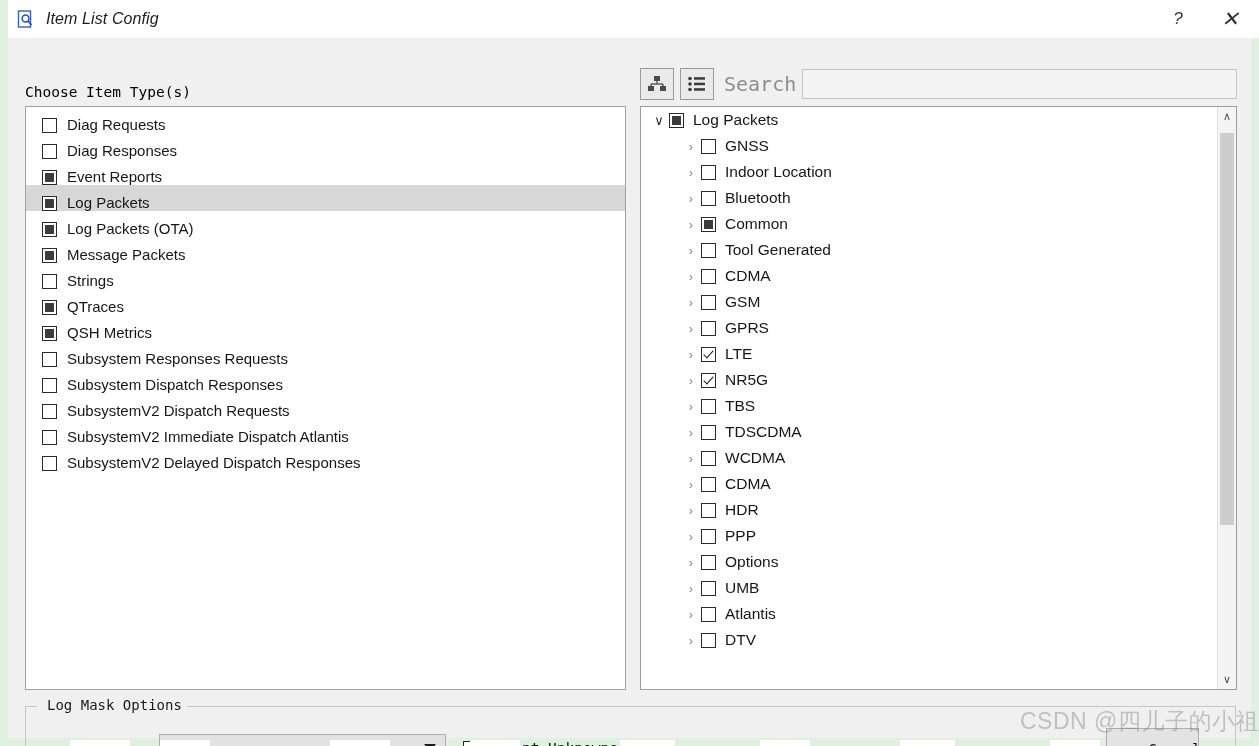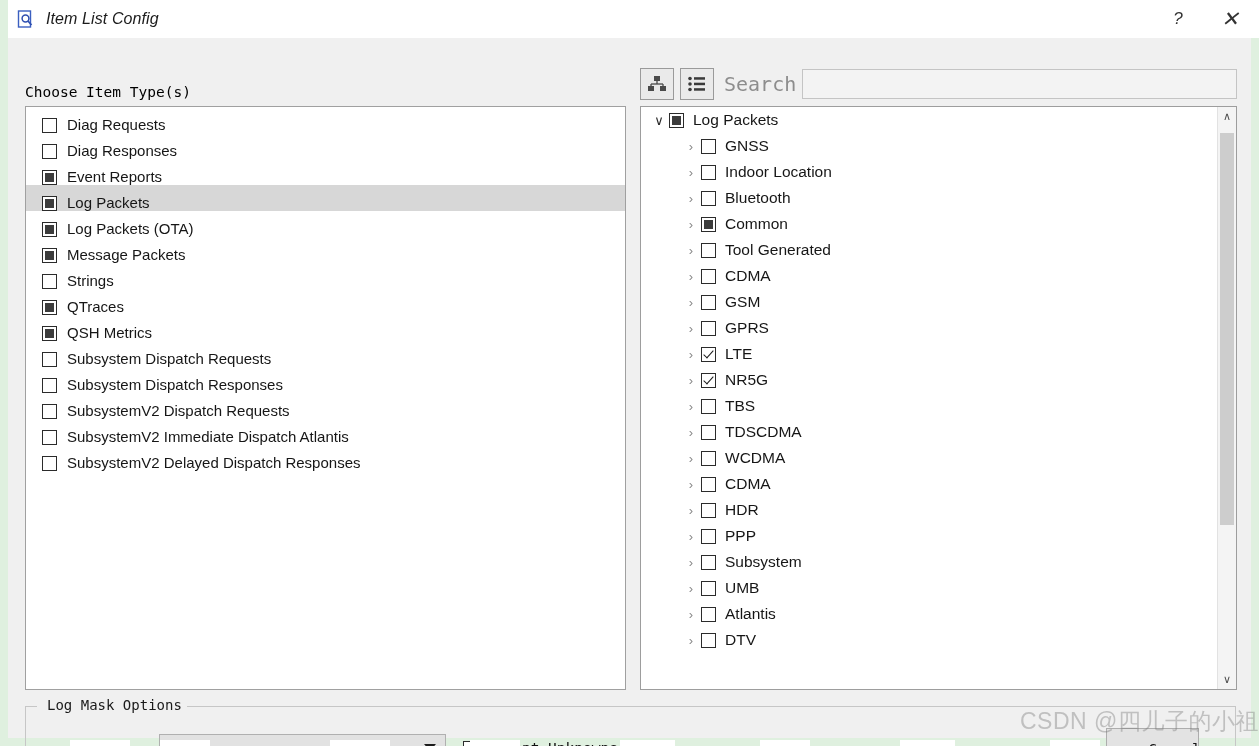--- a/index.html
+++ b/index.html
@@ -378,21 +378,21 @@
         <div class="lrow">
           <span class="cb partial"></span>
           <span class="lbl">QTraces</span>
         </div>
         <div class="lrow">
           <span class="cb partial"></span>
           <span class="lbl">QSH Metrics</span>
         </div>
         <div class="lrow">
           <span class="cb"></span>
-          <span class="lbl">Subsystem Dispatch Requests</span>
+          <span class="lbl">Subsystem Responses Requests</span>
         </div>
         <div class="lrow">
           <span class="cb"></span>
           <span class="lbl">Subsystem Dispatch Responses</span>
         </div>
         <div class="lrow">
           <span class="cb"></span>
           <span class="lbl">SubsystemV2 Dispatch Requests</span>
         </div>
         <div class="lrow">
@@ -514,21 +514,21 @@
             <span class="tlbl">HDR</span>
           </div>
           <div class="trow indent1">
             <span class="arrow">›</span>
             <span class="cb"></span>
             <span class="tlbl">PPP</span>
           </div>
           <div class="trow indent1">
             <span class="arrow">›</span>
             <span class="cb"></span>
-            <span class="tlbl">Subsystem</span>
+            <span class="tlbl">Options</span>
           </div>
           <div class="trow indent1">
             <span class="arrow">›</span>
             <span class="cb"></span>
             <span class="tlbl">UMB</span>
           </div>
           <div class="trow indent1">
             <span class="arrow">›</span>
             <span class="cb"></span>
             <span class="tlbl">Atlantis</span>

